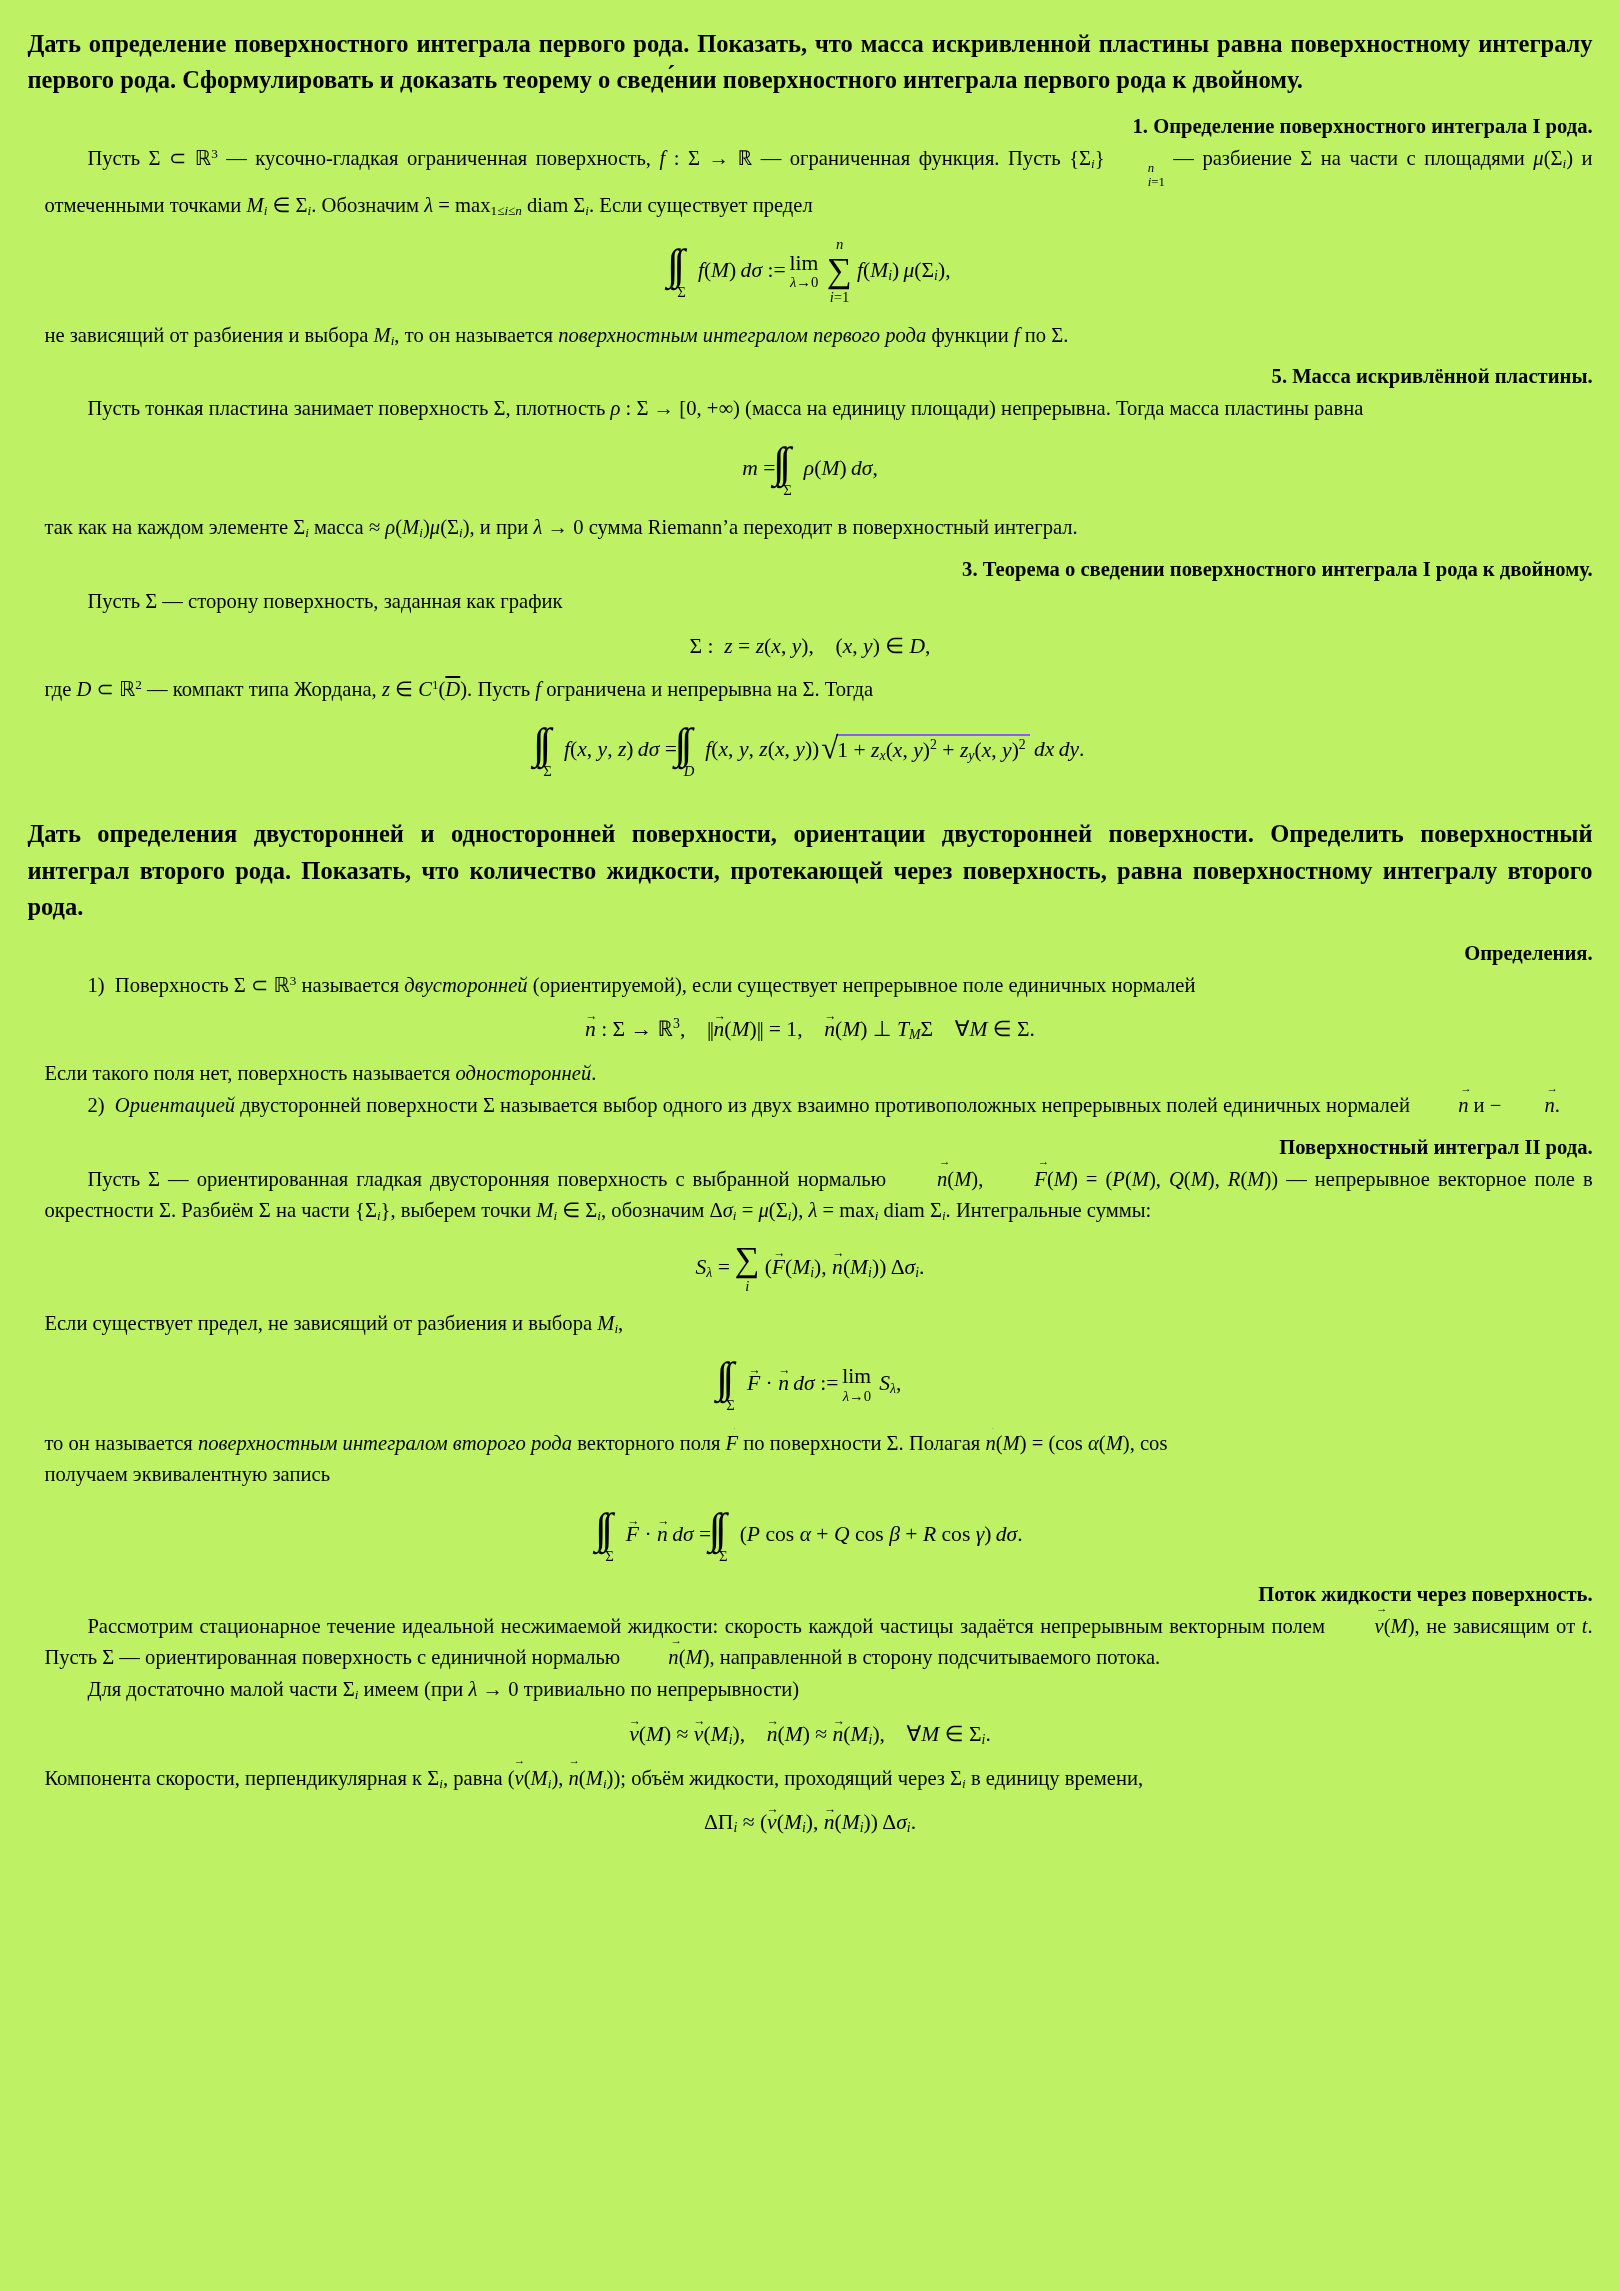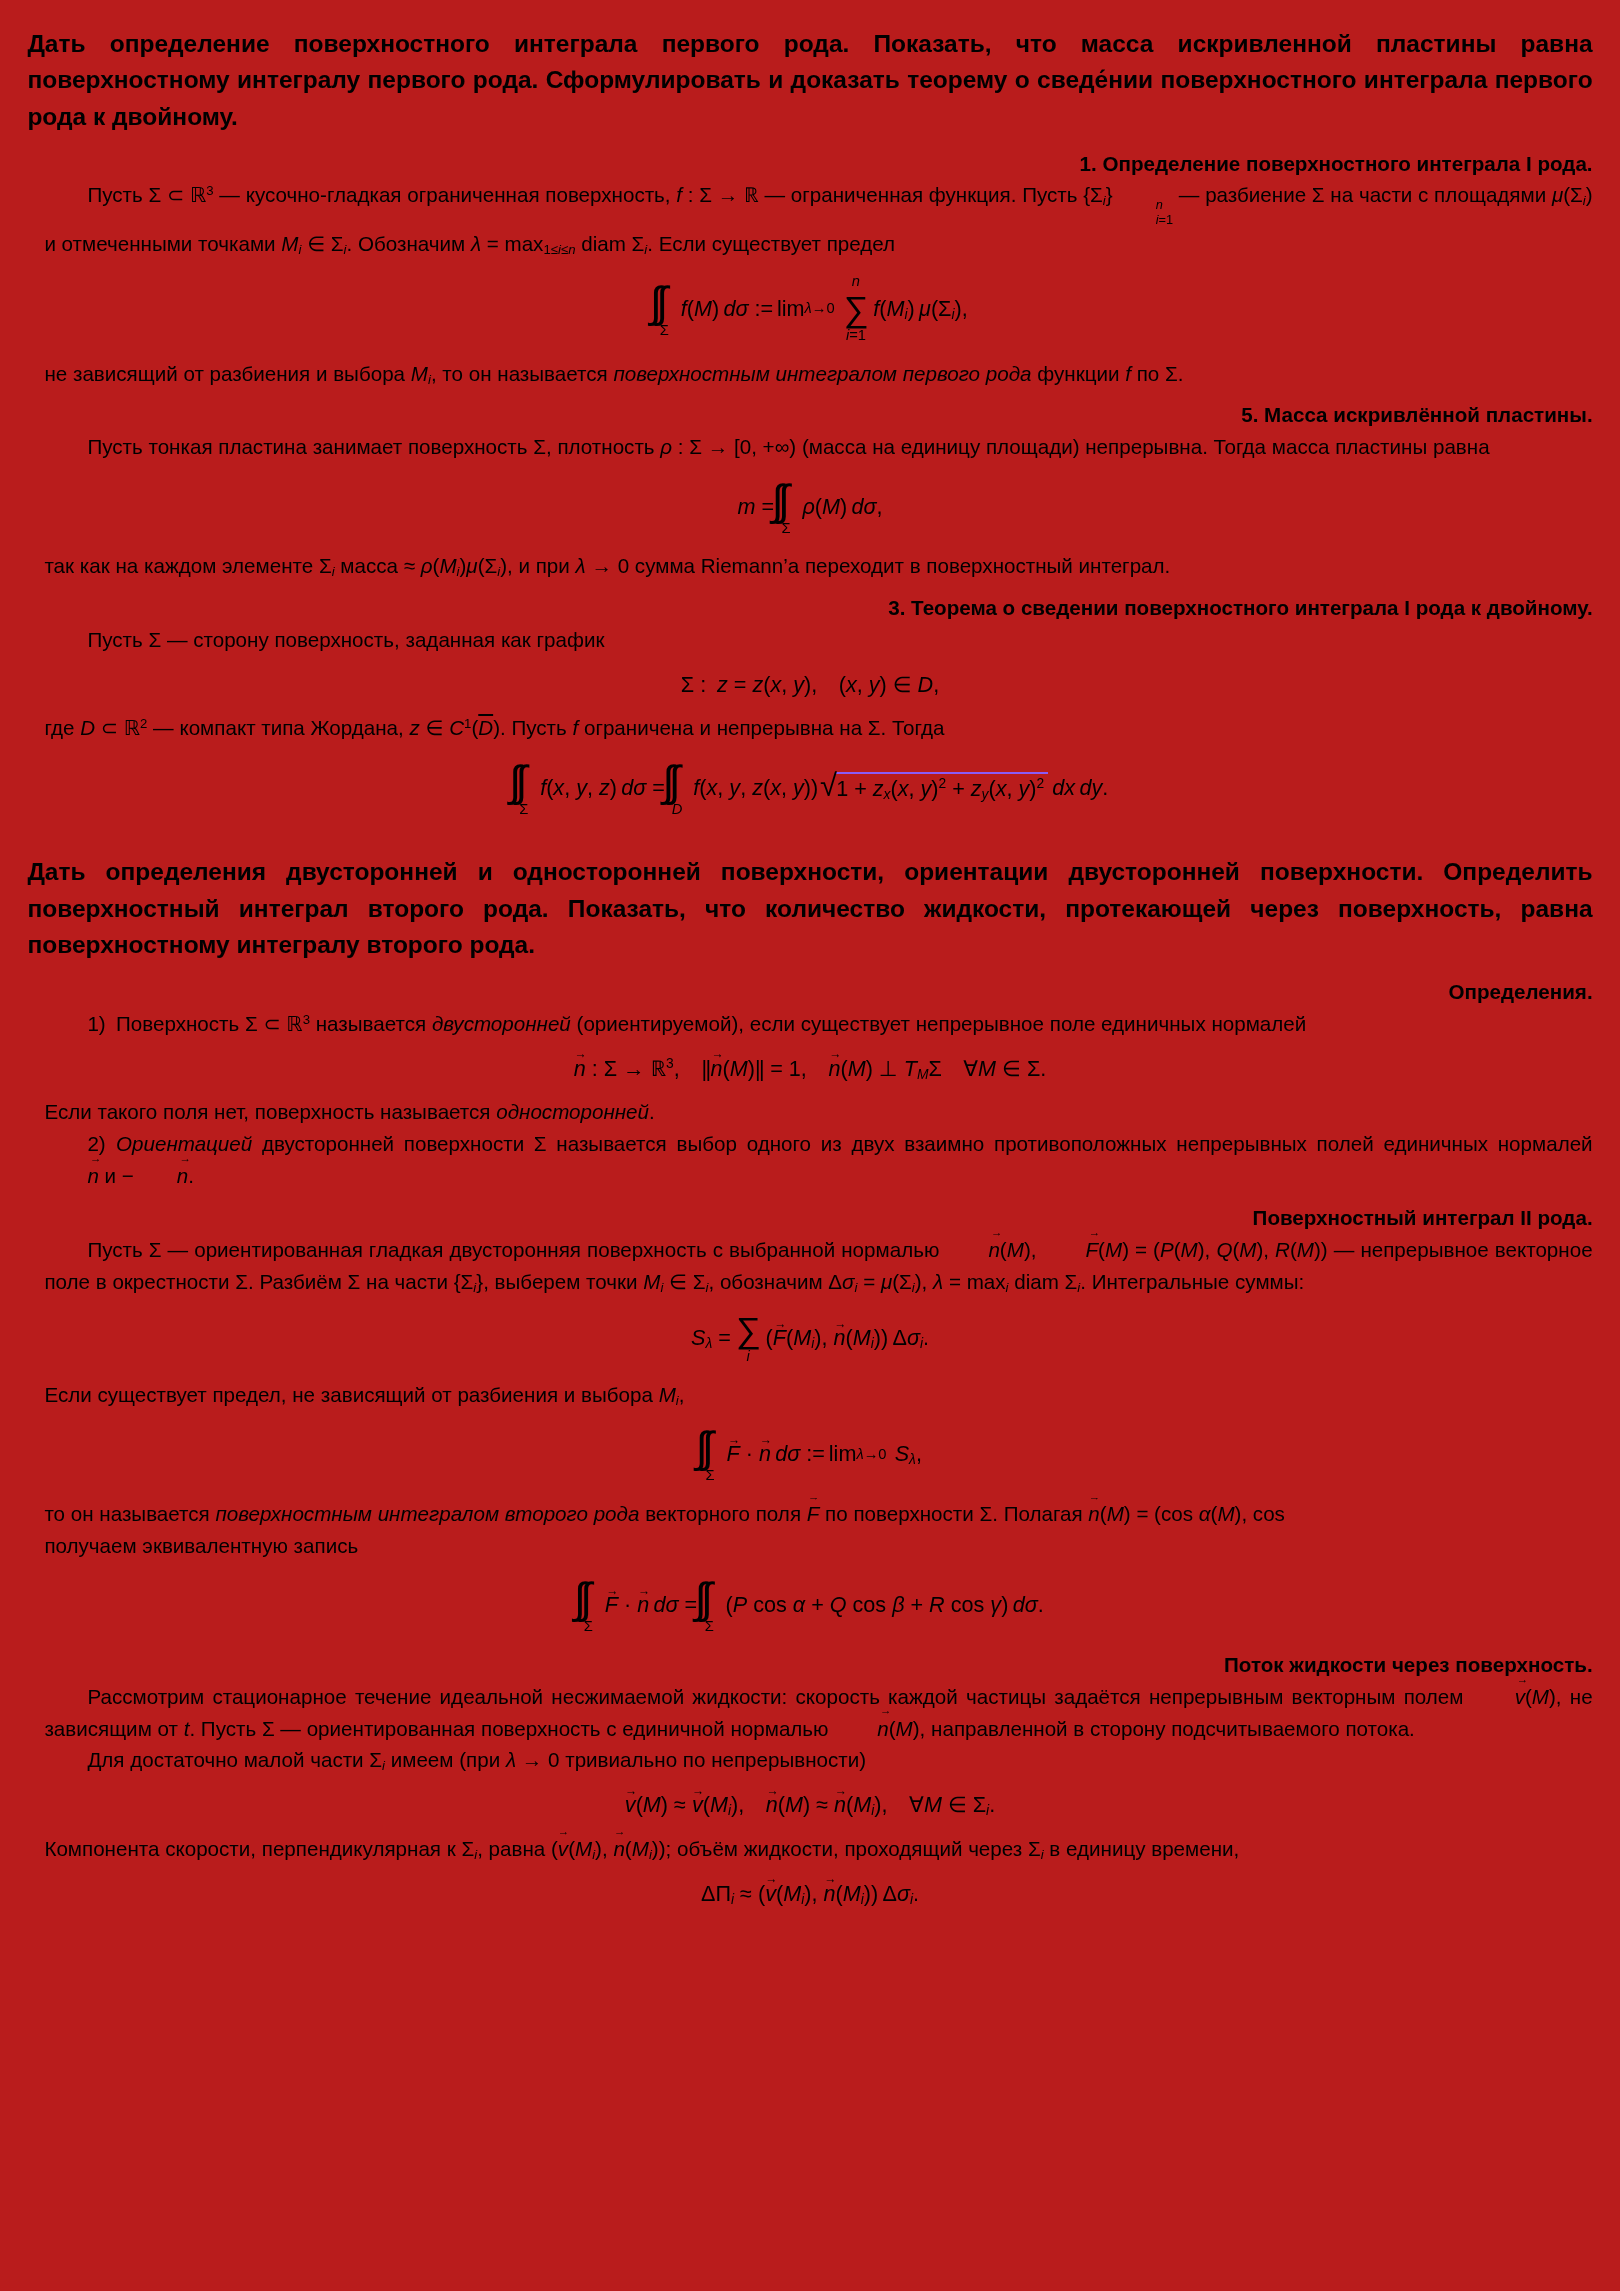--- a/index.html
+++ b/index.html
@@ -1,20 +1,20 @@
 <!DOCTYPE html>
 <html lang="ru"><head>
 <meta charset="utf-8">
 <style>
   html,body{margin:0;padding:0;background:#ffffff;}
   .page{
     width:1620px;min-height:2292px;box-sizing:border-box;
     padding:25.5px 27.4px 9.8px 27.4px;
-    background:#b91c1c;color:#000000;
-    font-family:Liberation Sans, sans-serif;
+    background:#bef264;color:#000000;
+    font-family:Liberation Serif, serif;
     font-size:20.6px;line-height:1.55;
     overflow:hidden;
   }
   p{margin:0;}
   .body{text-align:justify;margin-left:17px;}
   .indent{text-indent:43px;}
   .title{font-weight:700;font-size:24.5px;line-height:1.5;text-align:justify;margin-bottom:11.8px;}
   .title2{margin-top:37px;margin-bottom:11.8px;}
   .heading{font-weight:700;margin-top:9.8px;text-align:right;}
   .formula{text-align:center;margin:14.7px 0;font-size:21.6px;line-height:1.2;white-space:nowrap;}
@@ -22,21 +22,21 @@
   sup{vertical-align:0.55em;}
   sub{vertical-align:-0.22em;}
   .mrow{display:inline-block;vertical-align:middle;}
   .iint{display:inline-flex;flex-direction:column;align-items:center;vertical-align:middle;margin:0 3.9px;}
   .iint .op{font-size:43px;line-height:1.05;letter-spacing:-0.42em;padding-right:0.38em;}
   .iint .under{font-size:14.7px;line-height:1;margin-top:-2px;}
   .sum{display:inline-flex;flex-direction:column;align-items:center;vertical-align:middle;margin:0 4.9px;}
   .sum .over{font-size:14.7px;line-height:1;margin-bottom:2px;font-style:italic;}
   .sum .op{font-size:35px;line-height:1;}
   .sum .under{font-size:14.7px;line-height:1;margin-top:2px;}
-  .lim{display:inline-flex;flex-direction:row;align-items:center;vertical-align:middle;margin:0 3.9px;}
+  .lim{display:inline-flex;flex-direction:column;align-items:flex-end;vertical-align:middle;margin:0 3.9px;}
   .lim .limop{line-height:1.1;}
   .lim .under{font-size:14.7px;line-height:1;}
   .stack{display:inline-flex;flex-direction:column;align-items:flex-start;vertical-align:-0.55em;font-size:0.62em;line-height:1.15;}
   .vec{position:relative;display:inline-block;font-style:italic;}
   .vec::after{content:"→";position:absolute;left:55%;transform:translateX(-50%);top:-0.62em;font-size:0.56em;font-style:normal;line-height:1;}
   .norm{letter-spacing:-1.5px;margin-right:1px;}
   .ol{text-decoration:overline;}
   .sqrt{display:inline-flex;align-items:flex-start;vertical-align:middle;margin-left:2px;}
   .sqrt .rad{font-size:31px;line-height:1;transform:translateY(-2px);}
   .sqrt .radbody{border-top:2px solid #8b5cf6;padding:2px 3.9px 0 1px;margin-left:-2px;}

